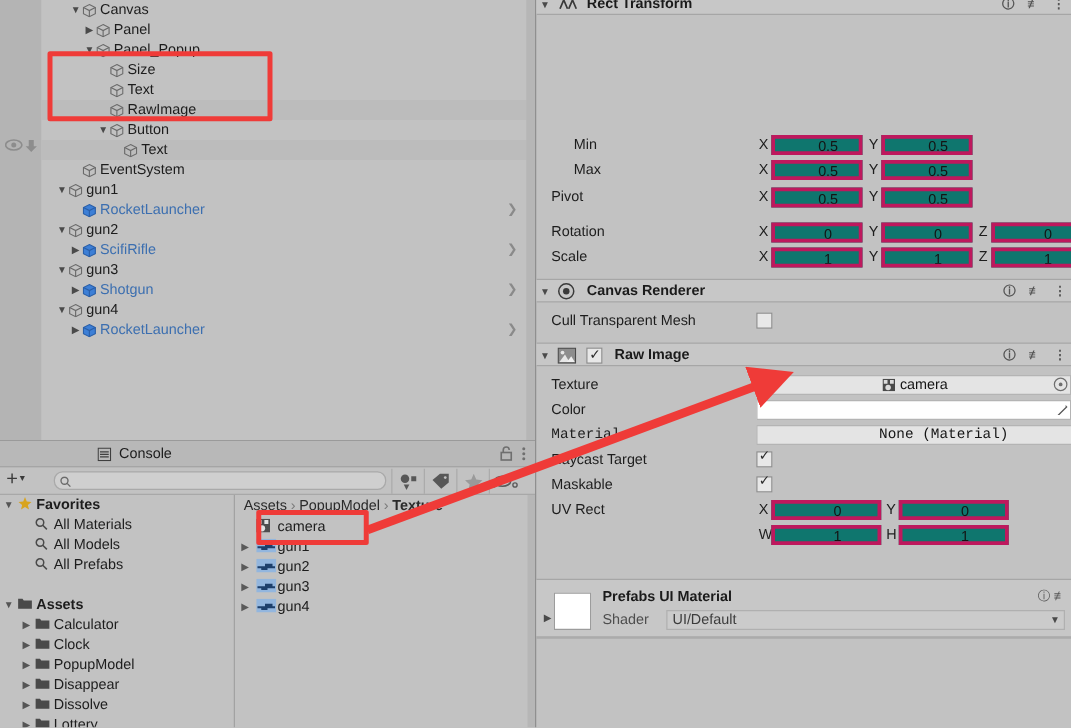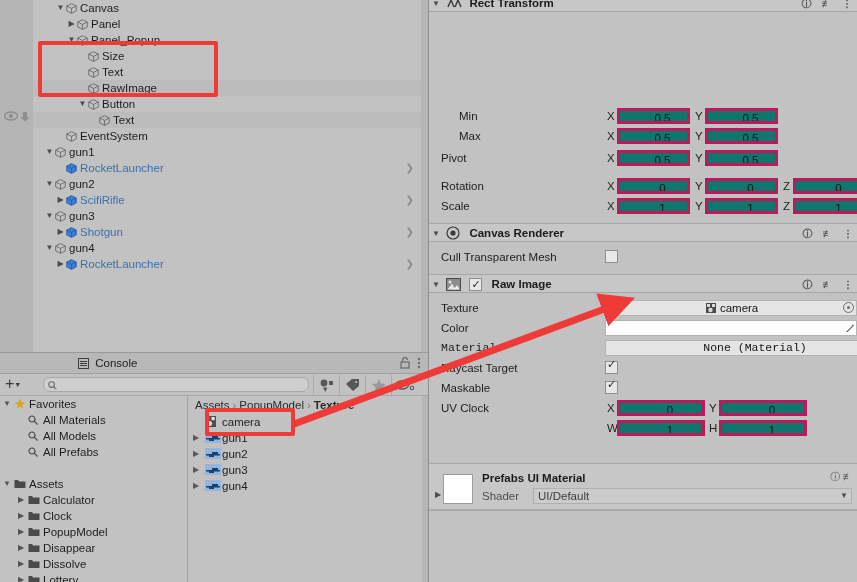--- a/index.html
+++ b/index.html
@@ -108,21 +108,21 @@
     background:#c2c2c2; overflow:hidden;
   }
   .prow {
     height: 16px; line-height: 16px; white-space: nowrap;
     font-size: 11.5px; color: #1d1d1d;
   }
   .prow .tw {
     display:inline-block; width:14px; text-align:center; font-size:8px;
     color:#555; vertical-align: top;
   }
-  .prow .bold { font-weight: normal; }
+  .prow .bold { font-weight: bold; }
   #breadcrumb {
     height: 18px; line-height: 18px; padding-left: 6px;
     font-size: 11.5px; color: #2a2a2a; white-space: nowrap;
   }
   #breadcrumb .sep { color:#7a7a7a; padding:0 3px; }
   #breadcrumb .cur { font-weight: bold; }
   .arow { height:16px; line-height:16px; white-space:nowrap; font-size:11.5px;}
   .arow .tw { display:inline-block; width:14px; text-align:center;
               font-size:8px; color:#5a5a5a; vertical-align:top; }
   .proj-scroll { position:absolute; right:0; top:0; width:6px; height:186px;
@@ -579,21 +579,21 @@
     <div class="prop-row" style="position:absolute;left:0;top:358px;width:429px;">
       <span class="plabel">Raycast Target</span>
       <span class="chkbox on" style="left:176px;"></span>
     </div>
     <div class="prop-row" style="position:absolute;left:0;top:378px;width:429px;">
       <span class="plabel">Maskable</span>
       <span class="chkbox on" style="left:176px;"></span>
     </div>
 
     <div class="prop-row" style="position:absolute;left:0;top:398px;width:429px;">
-      <span class="plabel">UV Clock</span>
+      <span class="plabel">UV Rect</span>
       <span class="axis" style="left:178px;">X</span>
       <span class="field" style="left:188px;width:88px;">0</span>
       <span class="axis" style="left:280px;">Y</span>
       <span class="field" style="left:290px;width:88px;">0</span>
     </div>
     <div class="prop-row" style="position:absolute;left:0;top:418px;width:429px;">
       <span class="axis" style="left:178px;">W</span>
       <span class="field" style="left:188px;width:88px;">1</span>
       <span class="axis" style="left:280px;">H</span>
       <span class="field" style="left:290px;width:88px;">1</span>

